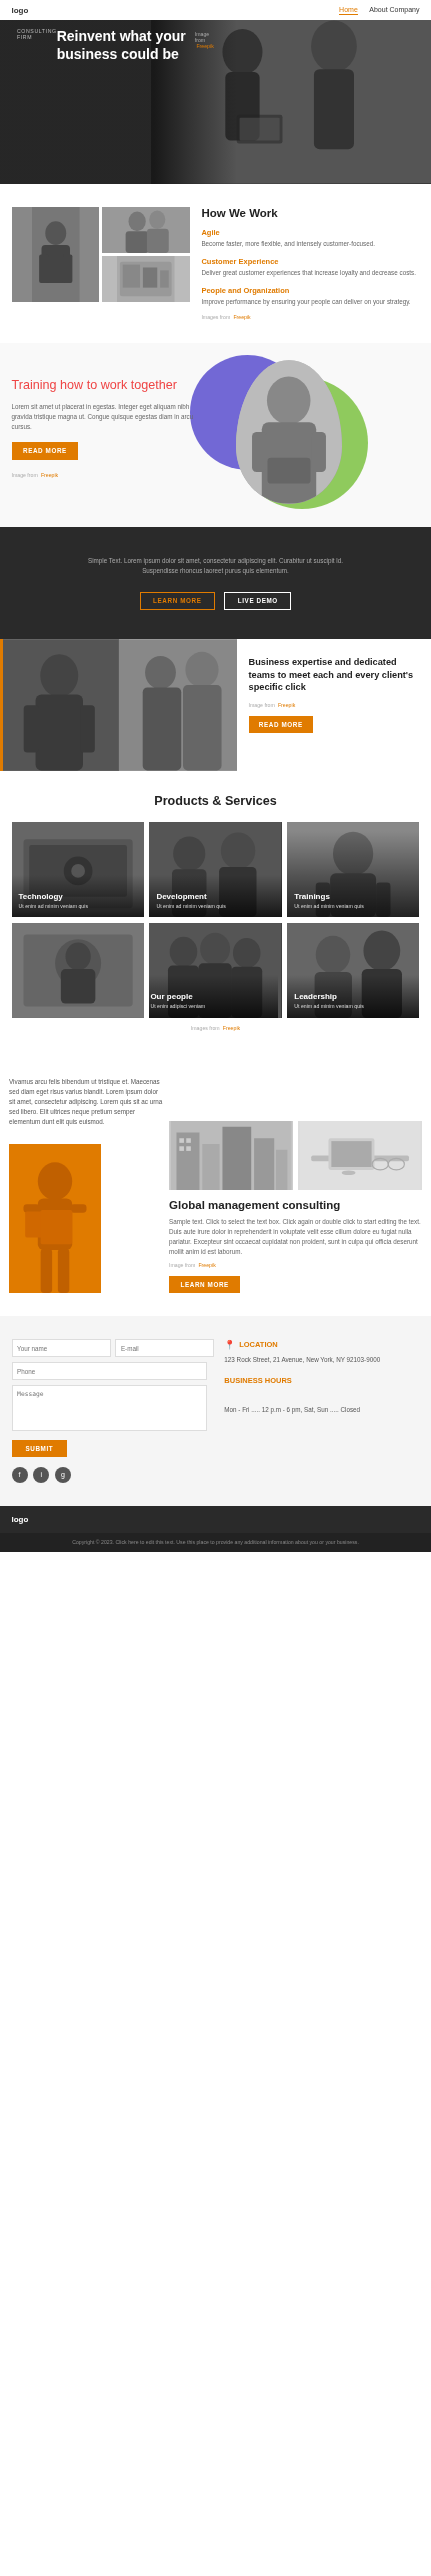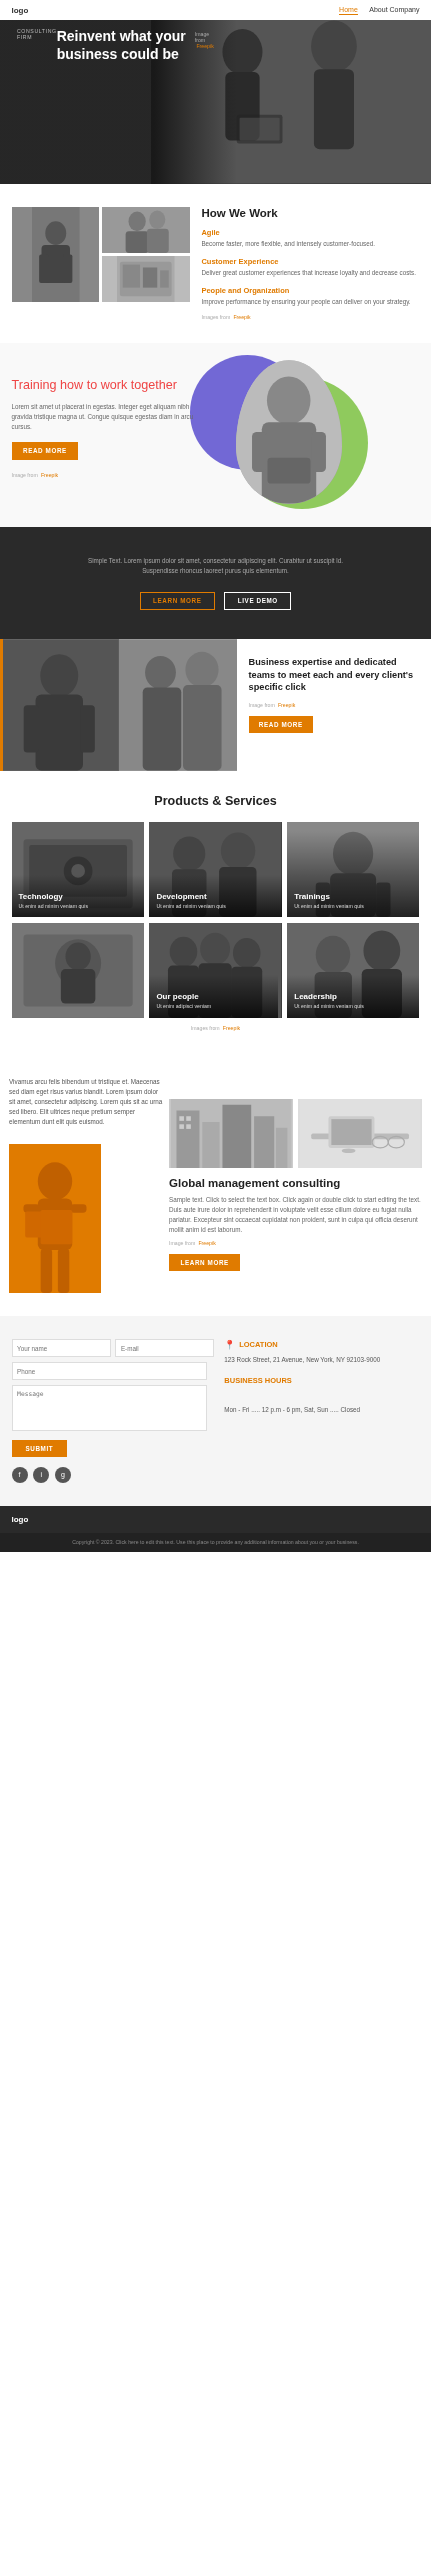--- a/index.html
+++ b/index.html
@@ -238,21 +238,21 @@
         <svg viewBox="0 0 230 165" xmlns="http://www.w3.org/2000/svg" style="width:100%;height:100%;">
           <rect width="230" height="165" fill="#555"></rect>
           <ellipse cx="60" cy="50" rx="24" ry="26" fill="#444"></ellipse>
           <rect x="33" y="74" width="54" height="91" rx="8" fill="#333"></rect>
           <ellipse cx="115" cy="45" rx="26" ry="28" fill="#4a4a4a"></ellipse>
           <rect x="86" y="70" width="58" height="95" rx="8" fill="#333"></rect>
           <ellipse cx="170" cy="52" rx="24" ry="26" fill="#444"></ellipse>
           <rect x="143" y="76" width="54" height="89" rx="8" fill="#333"></rect>
         </svg>
       </div>
-      <div style="position:absolute;bottom:0;left:0;right:4px;background:linear-gradient(transparent,rgba(0,0,0,0.75));padding:17px 7px 7px;">
+      <div style="position:absolute;bottom:0;left:0;right:4px;background:linear-gradient(transparent,rgba(0,0,0,0.75));padding:17px 1px 7px;">
         <h3 style="color:#fff;font-size:8px;font-weight:bold;">Our people</h3>
         <p style="color:#ddd;font-size:5.2px;margin-top:2.3px;line-height:1.4;">Ut enim adipisci veniam</p>
       </div>
     </div>
 
     <div style="position:relative;height:95px;overflow:hidden;cursor:pointer;">
       <div style="width:100%;height:100%;background:linear-gradient(135deg,#666 0%,#333 100%);">
         <svg viewBox="0 0 230 165" xmlns="http://www.w3.org/2000/svg" style="width:100%;height:100%;">
           <rect width="230" height="165" fill="#666"></rect>
           <ellipse cx="80" cy="55" rx="30" ry="33" fill="#555"></ellipse>
@@ -267,21 +267,21 @@
       </div>
     </div>
 
   </div>
   <div style="font-size:5.2px;color:#aaa;text-align:center;margin-top:7px;">
     <span>Images from</span>
     <a href="#" style="color:#e07b00;margin-left:1.7px;">Freepik</a>
   </div>
 </section>
 
-<section style="display:flex;padding:23px 9px;gap:5px;background:#fff;align-items:center;">
+<section style="display:flex;padding:23px 9px;gap:5px;background:#fff;align-items:flex-end;">
 
   <div style="width:38%;display:flex;flex-direction:column;">
     <p style="font-size:6.3px;color:#555;line-height:1.6;margin-bottom:11.5px;">Vivamus arcu felis bibendum ut tristique et. Maecenas sed diam eget risus varius blandit. Lorem ipsum dolor sit amet, consectetur adipiscing. Lorem quis sit ac urna sed libero. Elit ultrices neque pretium semper elementum dunt elit quis euismod.</p>
 
     <div style="width:92px;height:149px;background:#e07b00;overflow:hidden;margin-top:5.7px;display:flex;align-items:flex-end;justify-content:center;">
       <svg viewBox="0 0 160 260" xmlns="http://www.w3.org/2000/svg" style="width:100%;height:100%;">
         <rect width="160" height="260" fill="#e07b00"></rect>
 
         <ellipse cx="80" cy="65" rx="30" ry="33" fill="#c06000"></ellipse>
         <rect x="50" y="95" width="60" height="90" rx="10" fill="#c06000"></rect>

